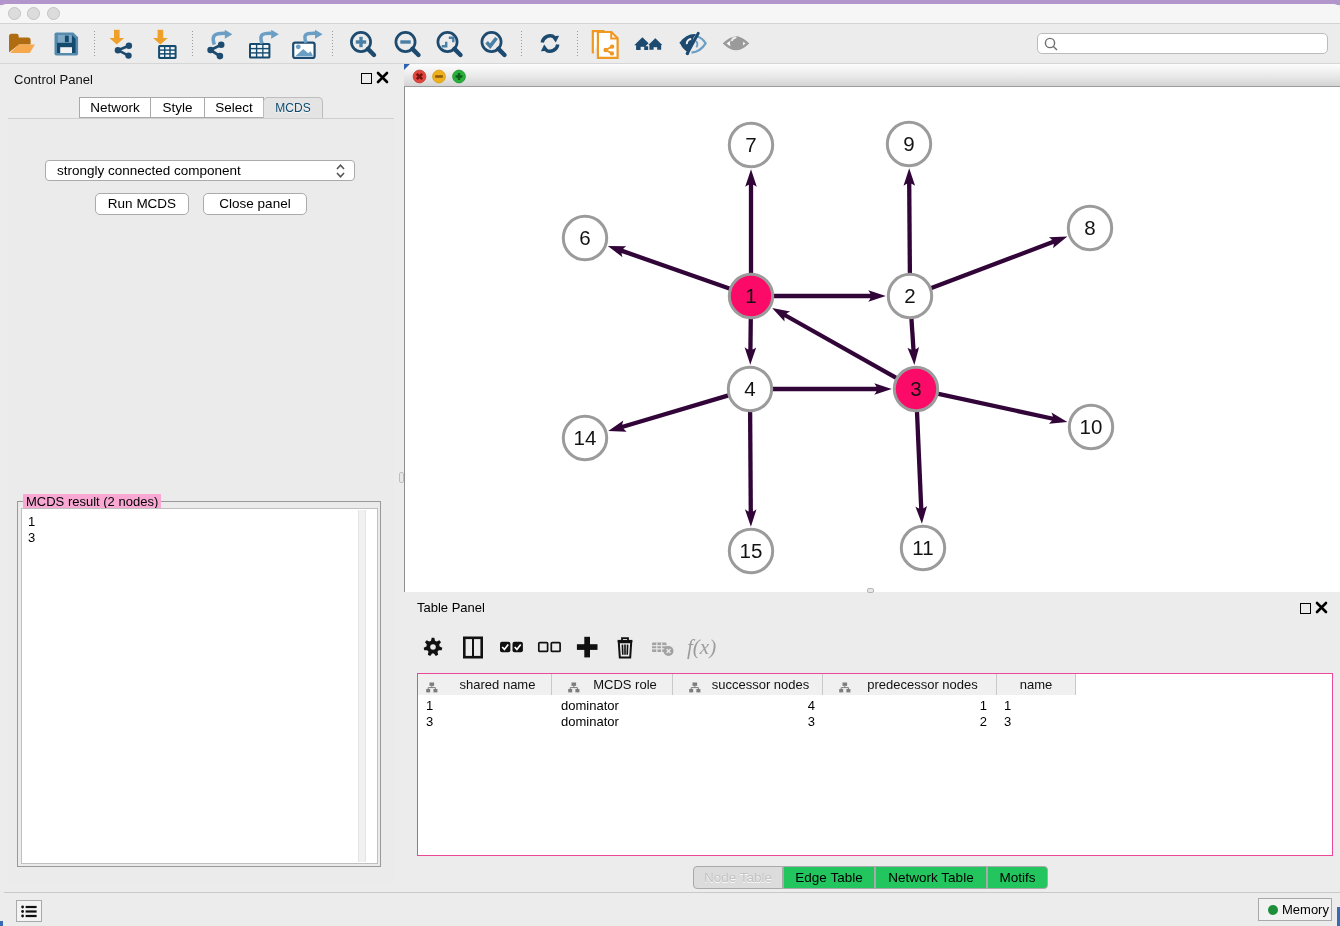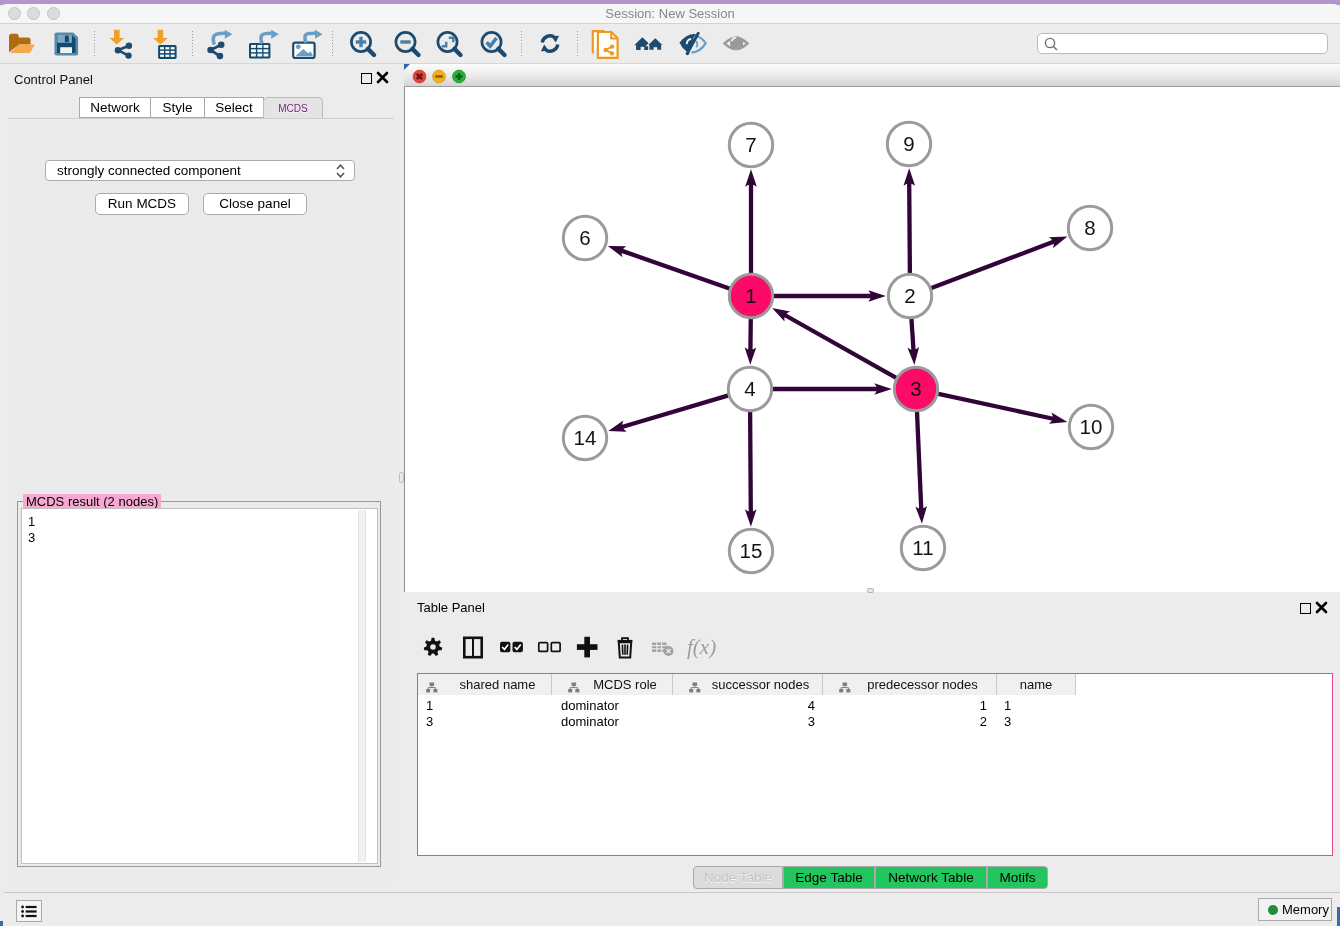--- a/index.html
+++ b/index.html
@@ -19,21 +19,21 @@
  background-image:repeating-linear-gradient(to bottom,#9a9a9a 0 1px,transparent 1px 3px);}
 #searchbox{position:absolute;left:1037px;top:9px;width:289px;height:19px;background:#fff;
  border:1px solid #bbb;border-radius:5px;}
 
 #cpanel{position:absolute;left:0;top:64px;width:403px;height:828px;background:#ececec;}
 #cphead{position:absolute;left:14px;top:8px;font-size:13px;color:#111;}
 .tab{position:absolute;top:33px;height:21px;background:#fff;border:1px solid #a9a9a9;
  box-sizing:border-box;text-align:center;font-size:13.5px;color:#000;line-height:19px;}
 #tabsel{position:absolute;top:33px;height:22px;background:#e4e4e4;border:1px solid #bdbdbd;
  border-bottom:none;border-radius:5px 5px 0 0;box-sizing:border-box;text-align:center;
- font-size:10px;color:#701a75;text-shadow:0 1px 0 #fafafa;line-height:21px;}
+ font-size:12px;color:#0c4a6e;text-shadow:0 1px 0 #fafafa;line-height:21px;}
 #cpbody{position:absolute;left:8px;top:54px;width:386px;height:764px;background:#ebebeb;
  border-top:1px solid #cfcfcf;}
 #optlabel{position:absolute;left:0;top:18px;width:100%;text-align:center;font-size:13.5px;}
 #dropdown{position:absolute;left:37px;top:41px;width:310px;height:21px;background:#fff;
  border:1px solid #ababab;border-radius:4px;font-size:13.5px;line-height:20px;
  padding-left:11px;box-sizing:border-box;}
 .btn{position:absolute;top:74px;height:22px;background:#fff;border:1px solid #ababab;
  border-radius:5px;box-sizing:border-box;text-align:center;font-size:13.5px;line-height:20px;}
 #fieldset{position:absolute;left:9px;top:382px;width:364px;height:366px;
  border:1px solid #999;box-sizing:border-box;}
@@ -74,21 +74,20 @@
  background:#1e8e3a;}
 .hsq{width:9px;height:9px;border:1.5px solid #000;}
 </style>
 </head>
 <body>
 <div id="deskstrip"></div>
 <div id="titlebar">
  <div class="tl" style="left:8px;"></div>
  <div class="tl" style="left:27px;"></div>
  <div class="tl" style="left:47px;"></div>
- <div id="wintitle">Session: New Session</div>
 </div>
 <div id="toolbar">
     <svg width="1340" height="39" viewBox="0 0 1340 39" style="position:absolute;left:0;top:0;">
       <path d="M9,28 L9,12.2 Q9,9.7 11.5,9.7 L16.5,9.7 Q18.7,9.7 18.7,11.9 L18.7,13.4 L28,13.4 Q30.6,13.4 30.6,16 L30.6,20.6 L18.8,20.6 Z" fill="#b06c10"></path>
       <path d="M18.8,20.6 L34.9,20.6 L29.8,28.9 L10,28.9 Z" fill="#f5a94c"></path>
       <path d="M9,28.2 L18.8,20.6 L12,20.6 L9,23 Z" fill="#b06c10"></path>
       <path d="M54.5,10.3 Q54.5,8.5 56.3,8.5 L73.3,8.5 L78.1,13.3 L78.1,29.7 Q78.1,31.5 76.3,31.5 L56.3,31.5 Q54.5,31.5 54.5,29.7 Z" fill="#568bad"></path>
       <path d="M57,11 L71.8,11 L75.6,14.8 L75.6,29 L57,29 Z" fill="#134a6e"></path>
       <rect x="57.3" y="11" width="14.6" height="7.8" fill="#7fa8c4"></rect>
       <rect x="64.9" y="11.6" width="3.9" height="6.6" fill="#134a6e"></rect>

